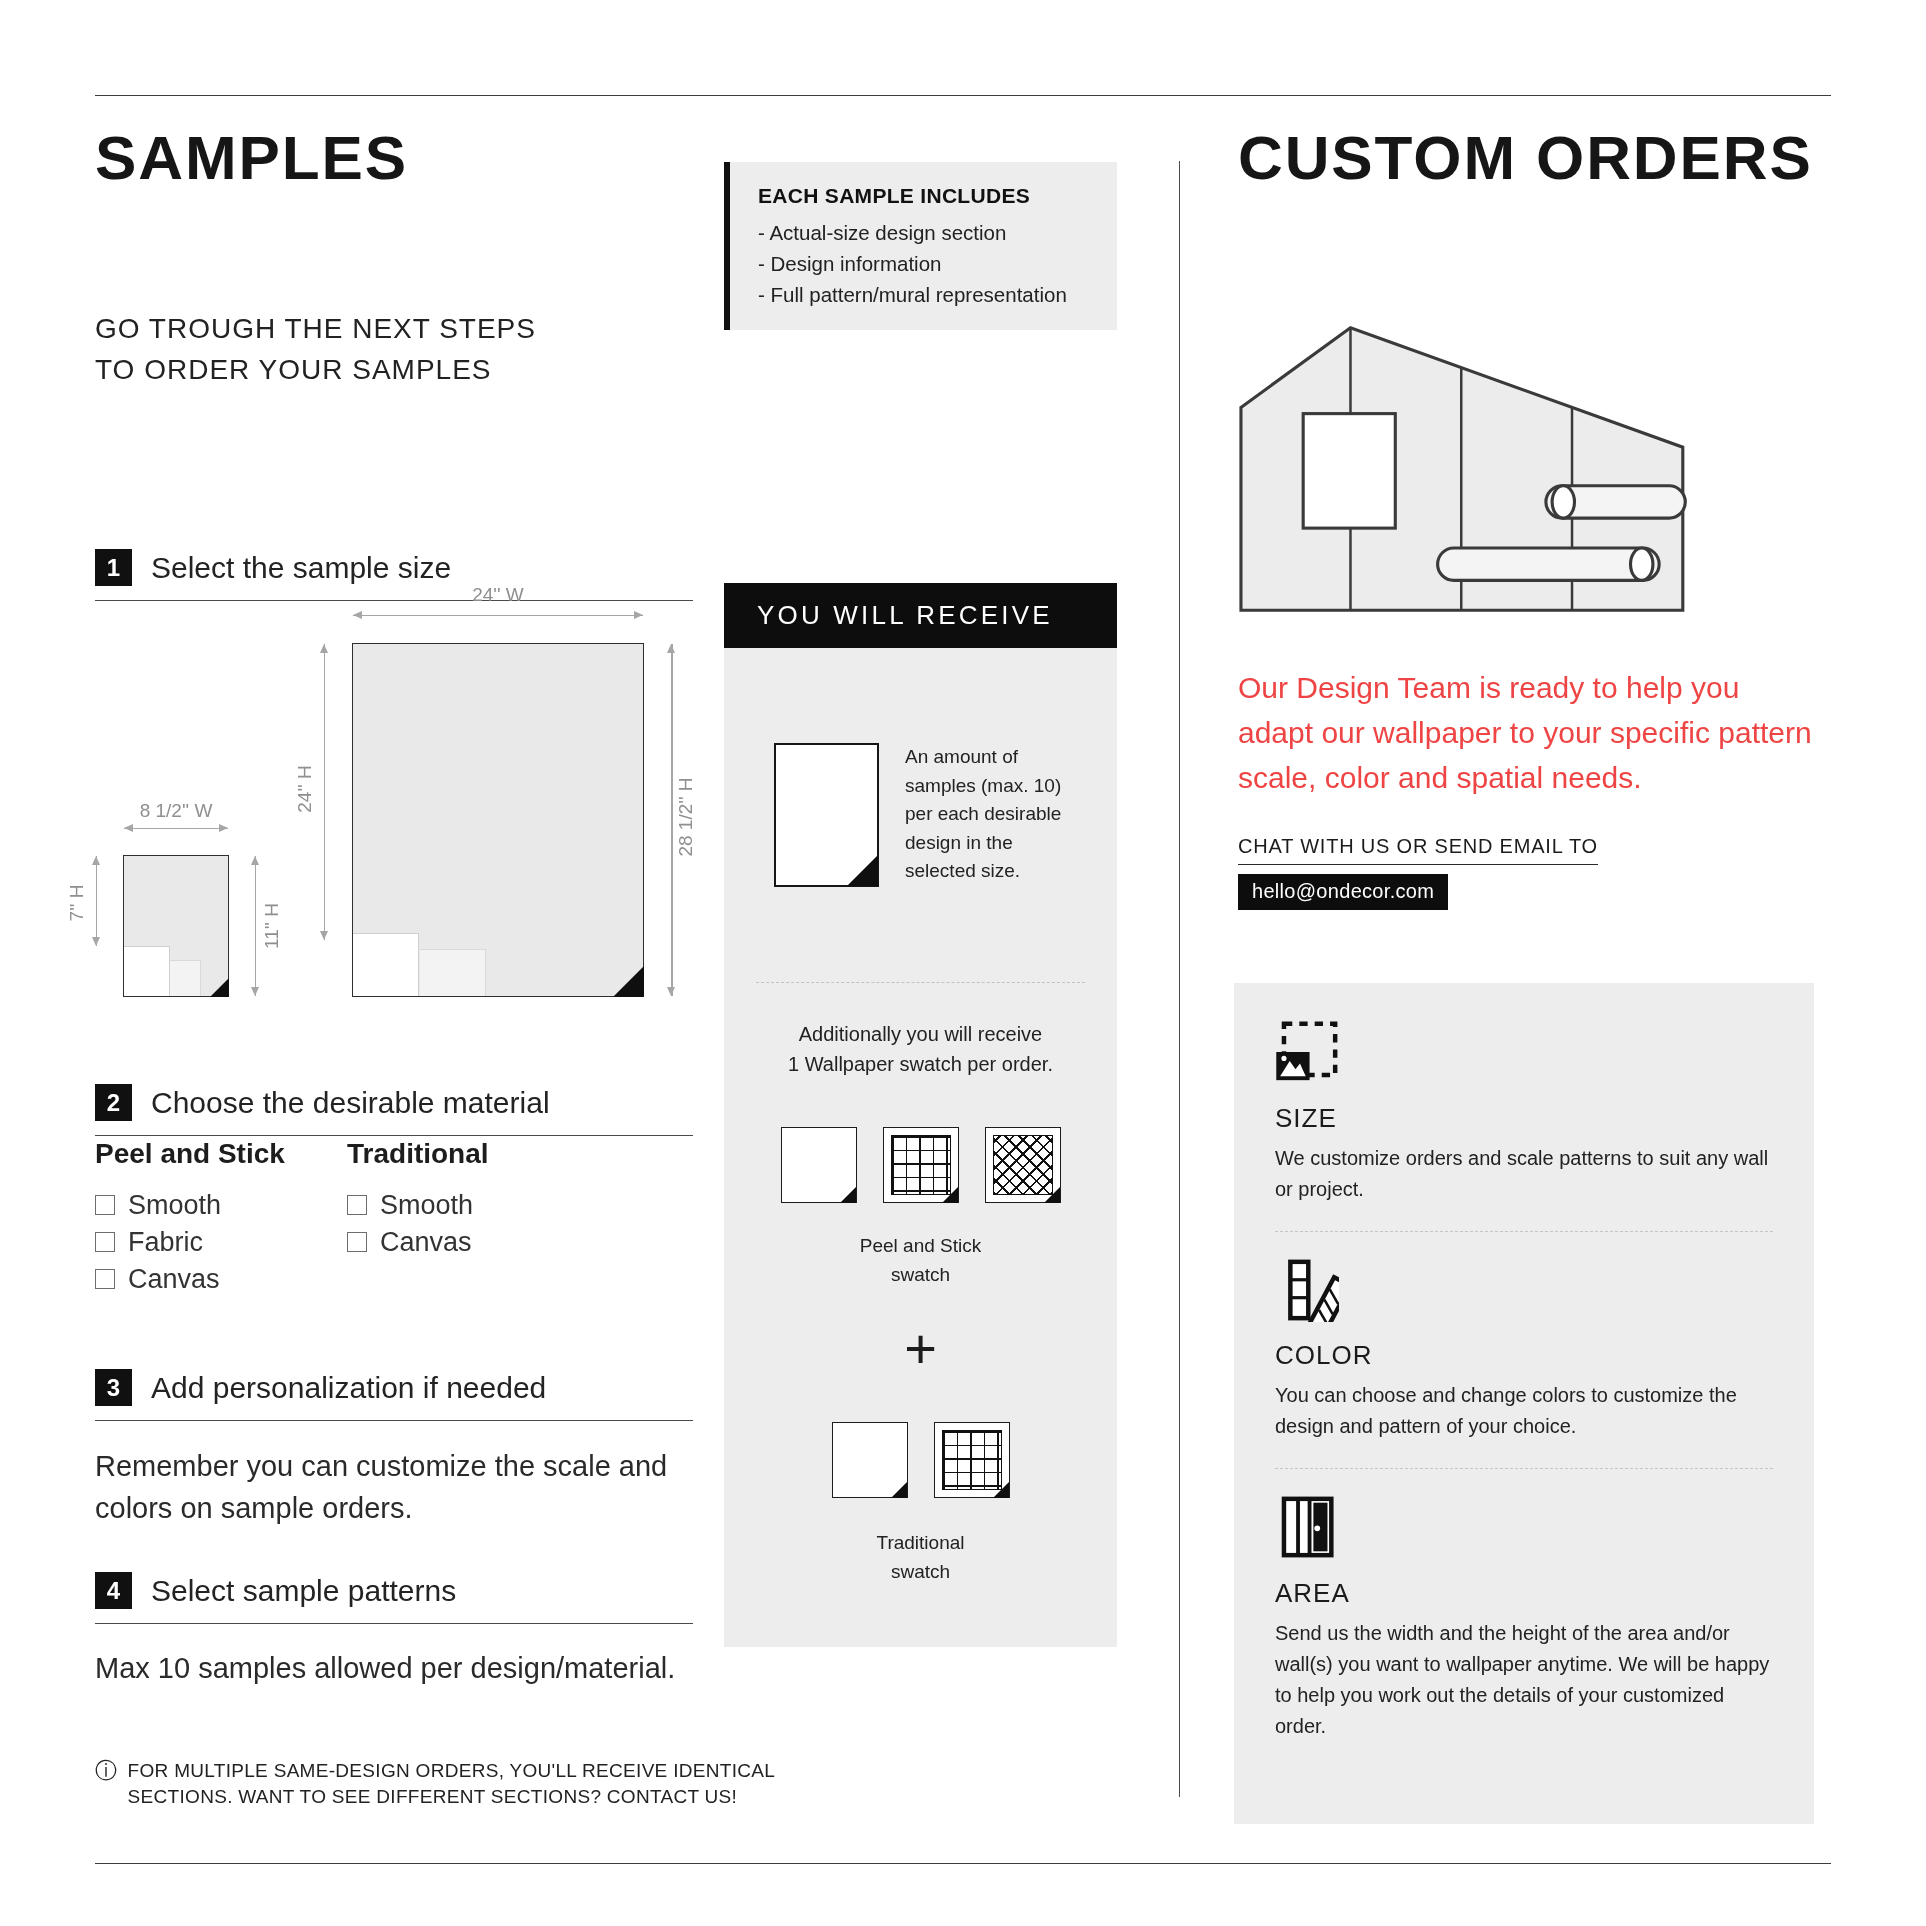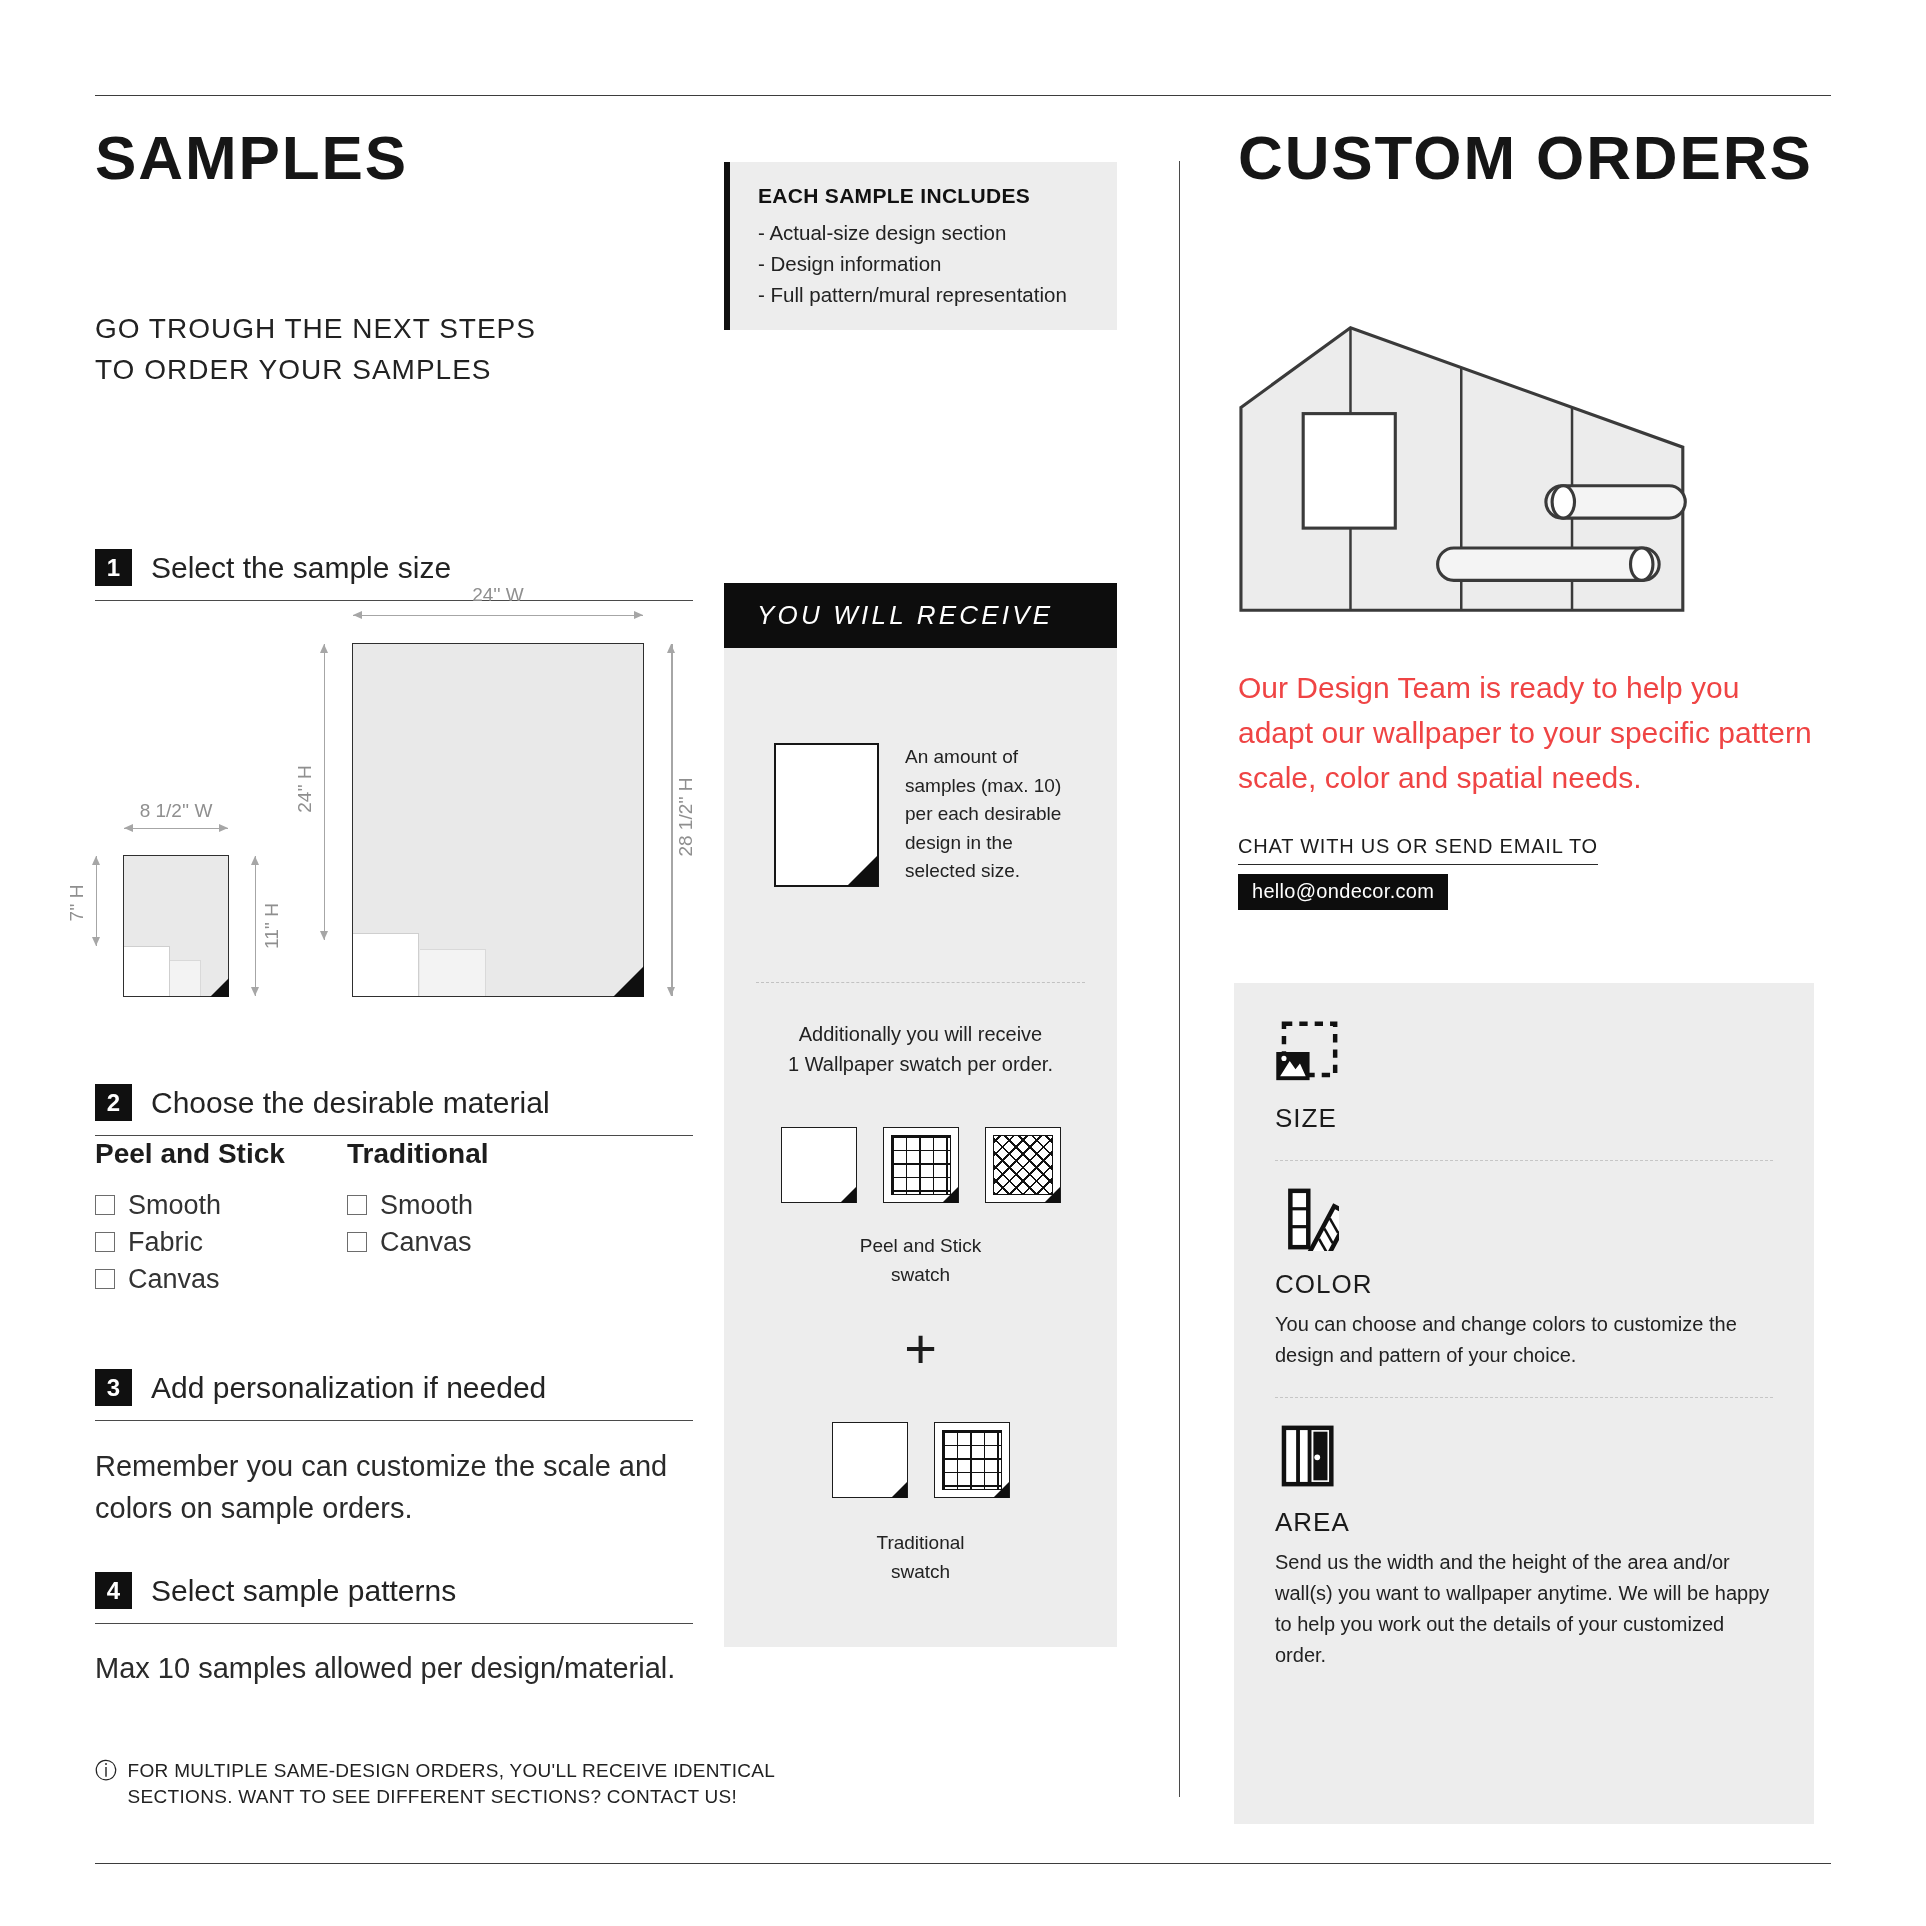--- a/index.html
+++ b/index.html
@@ -50,21 +50,21 @@
   .info-glyph{font-size:22px;line-height:1.2;}
 
   
   .includes-box{position:absolute;left:724px;top:162px;width:393px;box-sizing:border-box;
             background:#ededed;border-left:6.4px solid #101010;padding:22px 24.4px 19px 28px;}
   .includes-title{font-size:21px;font-weight:bold;color:#111;margin-bottom:10.3px;letter-spacing:0.3px;}
   .includes-item{font-size:20.5px;line-height:1.5;color:#222;padding-left:16.7px;text-indent:-16.7px;}
   .includes-item::before{content:"- ";}
 
   .receive-header{position:absolute;left:724px;top:583px;width:393px;height:65px;box-sizing:border-box;
-            background:#0d0d0d;color:#fff;font-size:26px;letter-spacing:3.2px;line-height:65px;padding-left:33px;font-style:italic;}
+            background:#0d0d0d;color:#fff;font-size:26px;letter-spacing:3.2px;line-height:65px;padding-left:33px;}
   .receive-panel{position:absolute;left:724px;top:648px;width:393px;height:999px;background:#ededed;}
 
   .page-icon{position:absolute;left:50px;top:95px;width:101px;height:140px;background:#fff;border:2.6px solid #161616;}
   .receive-text{position:absolute;left:181px;top:95px;width:172px;font-size:19px;line-height:1.5;color:#222;}
   .dash-div{position:absolute;border-top:1.3px dashed #c2c2c2;}
   .additional{position:absolute;left:0;right:0;top:371px;text-align:center;font-size:20px;line-height:1.5;color:#222;}
   .swatch-row{position:absolute;left:0;right:0;display:flex;justify-content:center;gap:26px;}
   .swatch{width:74px;height:74px;background:#fff;border:1.9px solid #1c1c1c;position:relative;}
   .swatch-inner{position:absolute;inset:7px;}
   .grid-fill{border:1.9px solid #111;
@@ -274,20 +274,21 @@
   <div class="features-panel">
 
     <div>
       <svg width="64" height="64" viewBox="0 0 100 100">
         <rect x="14" y="6" width="80" height="80" fill="none" stroke="#111" stroke-width="7" stroke-dasharray="13 11"></rect>
         <rect x="2" y="50" width="52" height="44" fill="#111"></rect>
         <path d="M8 88 L23 64 L32 77 L39 68 L48 88 Z" fill="#fff"></path>
         <circle cx="14" cy="60" r="4" fill="#fff"></circle>
       </svg>
       <div class="feat-name">SIZE</div>
+      <div class="feat-text">We customize orders and scale patterns to suit any wall or project.</div>
     </div>
 
     <div class="feat-div"></div>
 
     <div>
       <svg width="64" height="64" viewBox="0 0 100 100">
         <rect x="24" y="6" width="28" height="88" fill="#fff" stroke="#111" stroke-width="7"></rect>
         <line x1="24" y1="34" x2="52" y2="34" stroke="#111" stroke-width="5"></line>
         <line x1="24" y1="62" x2="52" y2="62" stroke="#111" stroke-width="5"></line>
         <g transform="rotate(28 38 94)">

